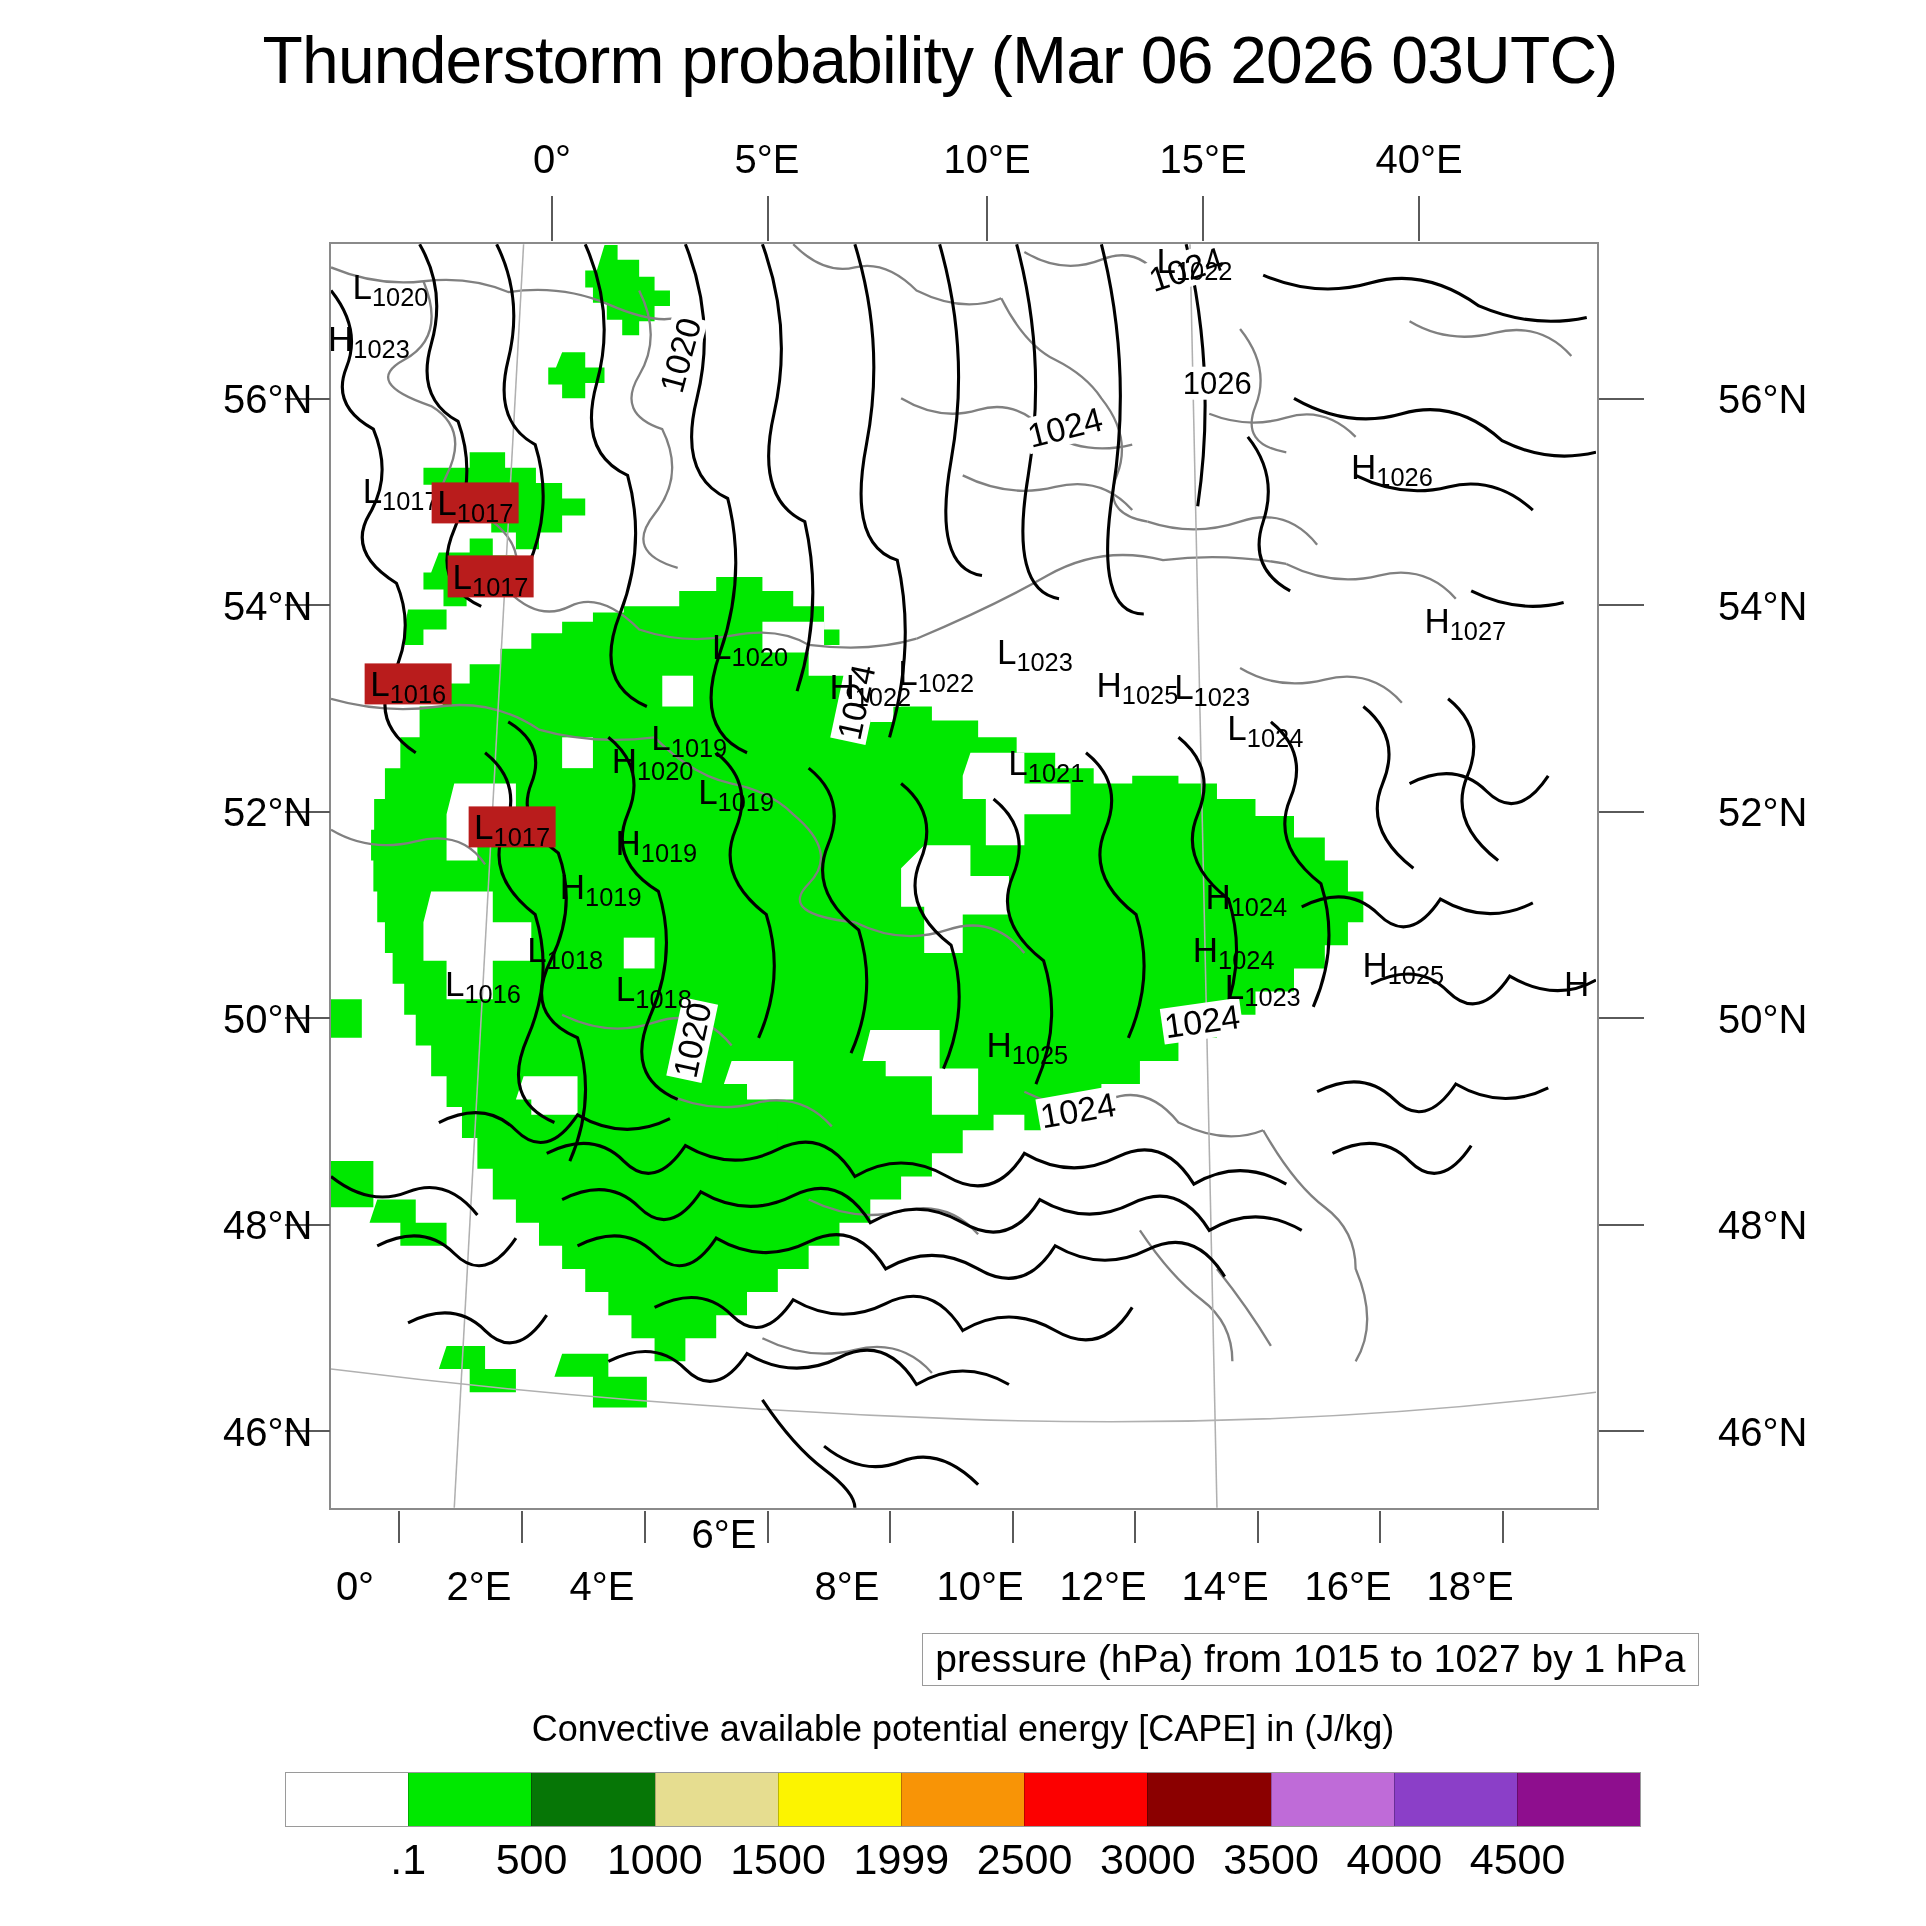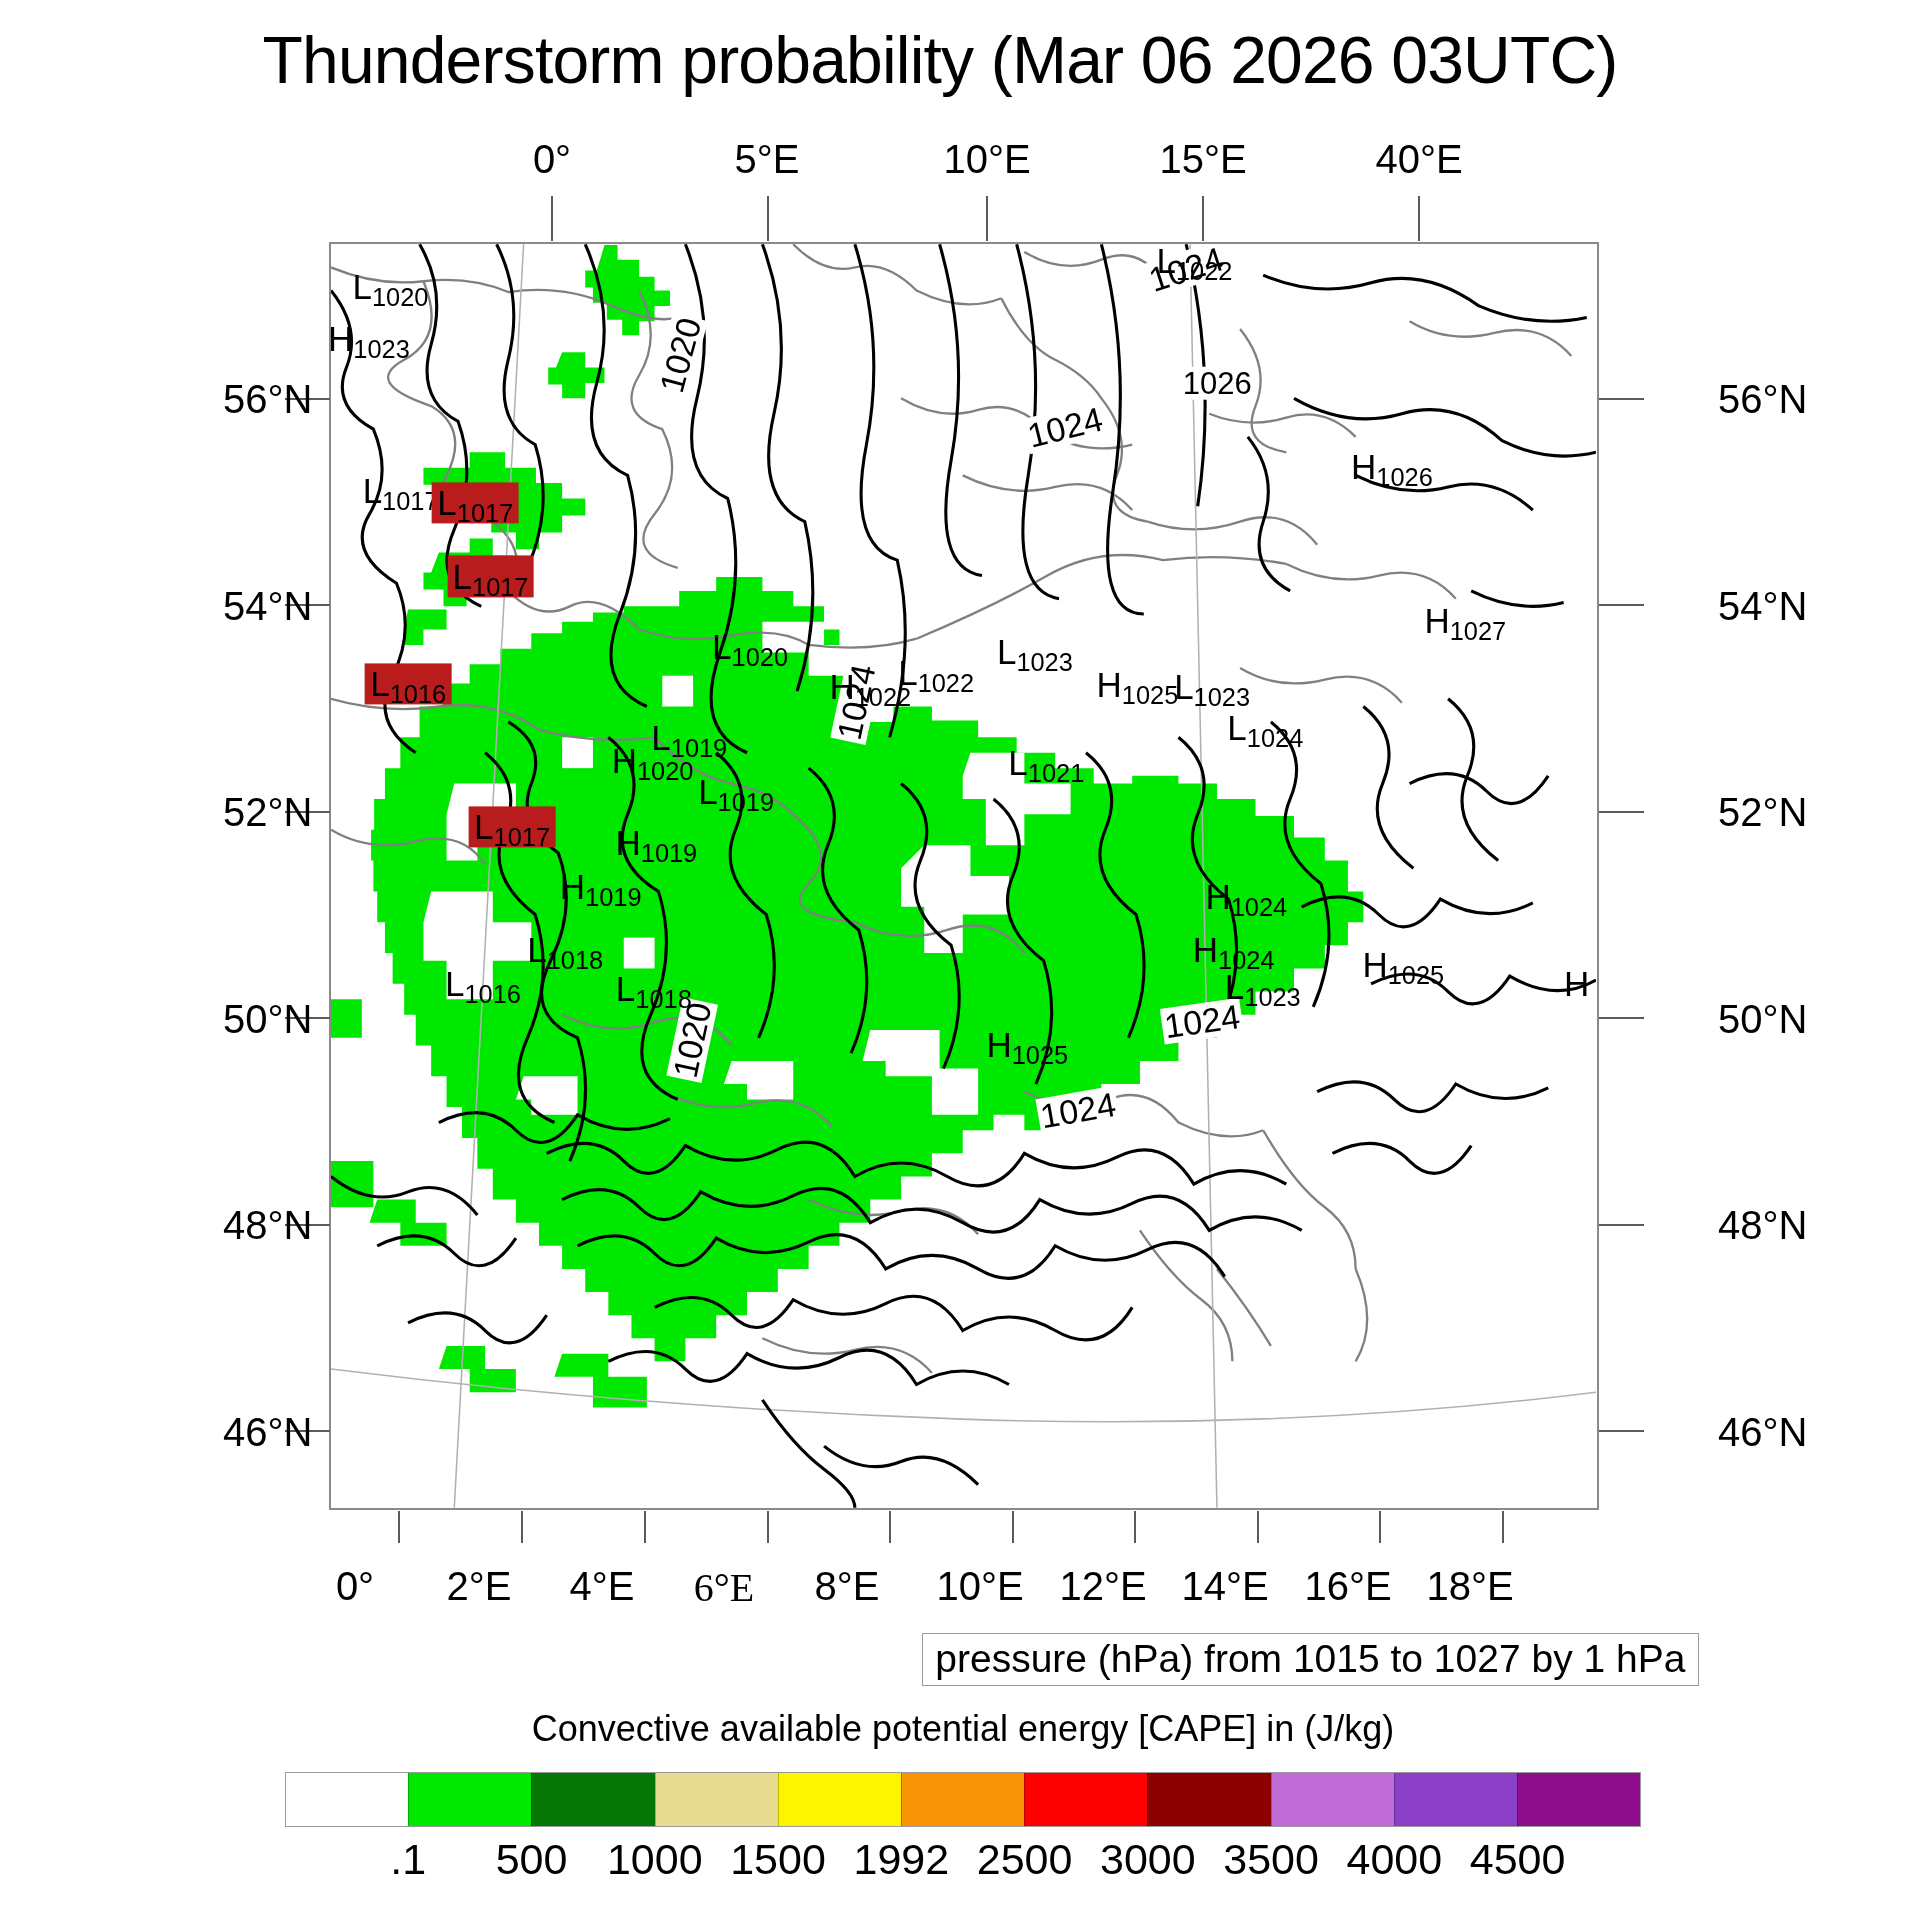--- a/index.html
+++ b/index.html
@@ -412,21 +412,21 @@
 <div class="tick" style="left:889px;top:1511px;width:2.3px;height:32px;"></div>
 <div class="tick" style="left:1012px;top:1511px;width:2.3px;height:32px;"></div>
 <div class="tick" style="left:1134px;top:1511px;width:2.3px;height:32px;"></div>
 <div class="tick" style="left:1257px;top:1511px;width:2.3px;height:32px;"></div>
 <div class="tick" style="left:1379px;top:1511px;width:2.3px;height:32px;"></div>
 <div class="tick" style="left:1502px;top:1511px;width:2.3px;height:32px;"></div>
 
 <div class="axis-label" style="left:355px;top:1564px;">0°</div>
 <div class="axis-label" style="left:479px;top:1564px;">2°E</div>
 <div class="axis-label" style="left:602px;top:1564px;">4°E</div>
-<div class="axis-label" style="left:724px;top:1564px;font-family:Liberation Serif, serif;">6°E</div>
+<div class="axis-label" style="left:724px;top:1512px;">6°E</div>
 <div class="axis-label" style="left:847px;top:1564px;">8°E</div>
 <div class="axis-label" style="left:980px;top:1564px;">10°E</div>
 <div class="axis-label" style="left:1103px;top:1564px;">12°E</div>
 <div class="axis-label" style="left:1225px;top:1564px;">14°E</div>
 <div class="axis-label" style="left:1348px;top:1564px;">16°E</div>
 <div class="axis-label" style="left:1470px;top:1564px;">18°E</div>
 
 <div class="tick" style="left:285px;top:398px;width:45px;height:2.3px;"></div>
 <div class="tick" style="left:285px;top:604px;width:45px;height:2.3px;"></div>
 <div class="tick" style="left:285px;top:811px;width:45px;height:2.3px;"></div>
@@ -471,20 +471,20 @@
   <div class="swatch" style="background: rgb(191, 107, 216);"></div>
   <div class="swatch" style="background: rgb(139, 63, 200);"></div>
   <div class="swatch" style="background: rgb(142, 14, 142);"></div>
 </div>
 
 <div id="cb-ticks">
   <span style="left:9.09%;">.1</span>
   <span style="left:18.18%;">500</span>
   <span style="left:27.27%;">1000</span>
   <span style="left:36.36%;">1500</span>
-  <span style="left:45.45%;">1992</span>
+  <span style="left:45.45%;">1999</span>
   <span style="left:54.54%;">2500</span>
   <span style="left:63.63%;">3000</span>
   <span style="left:72.72%;">3500</span>
   <span style="left:81.81%;">4000</span>
   <span style="left:90.90%;">4500</span>
 </div>
 
 
 </body></html>

